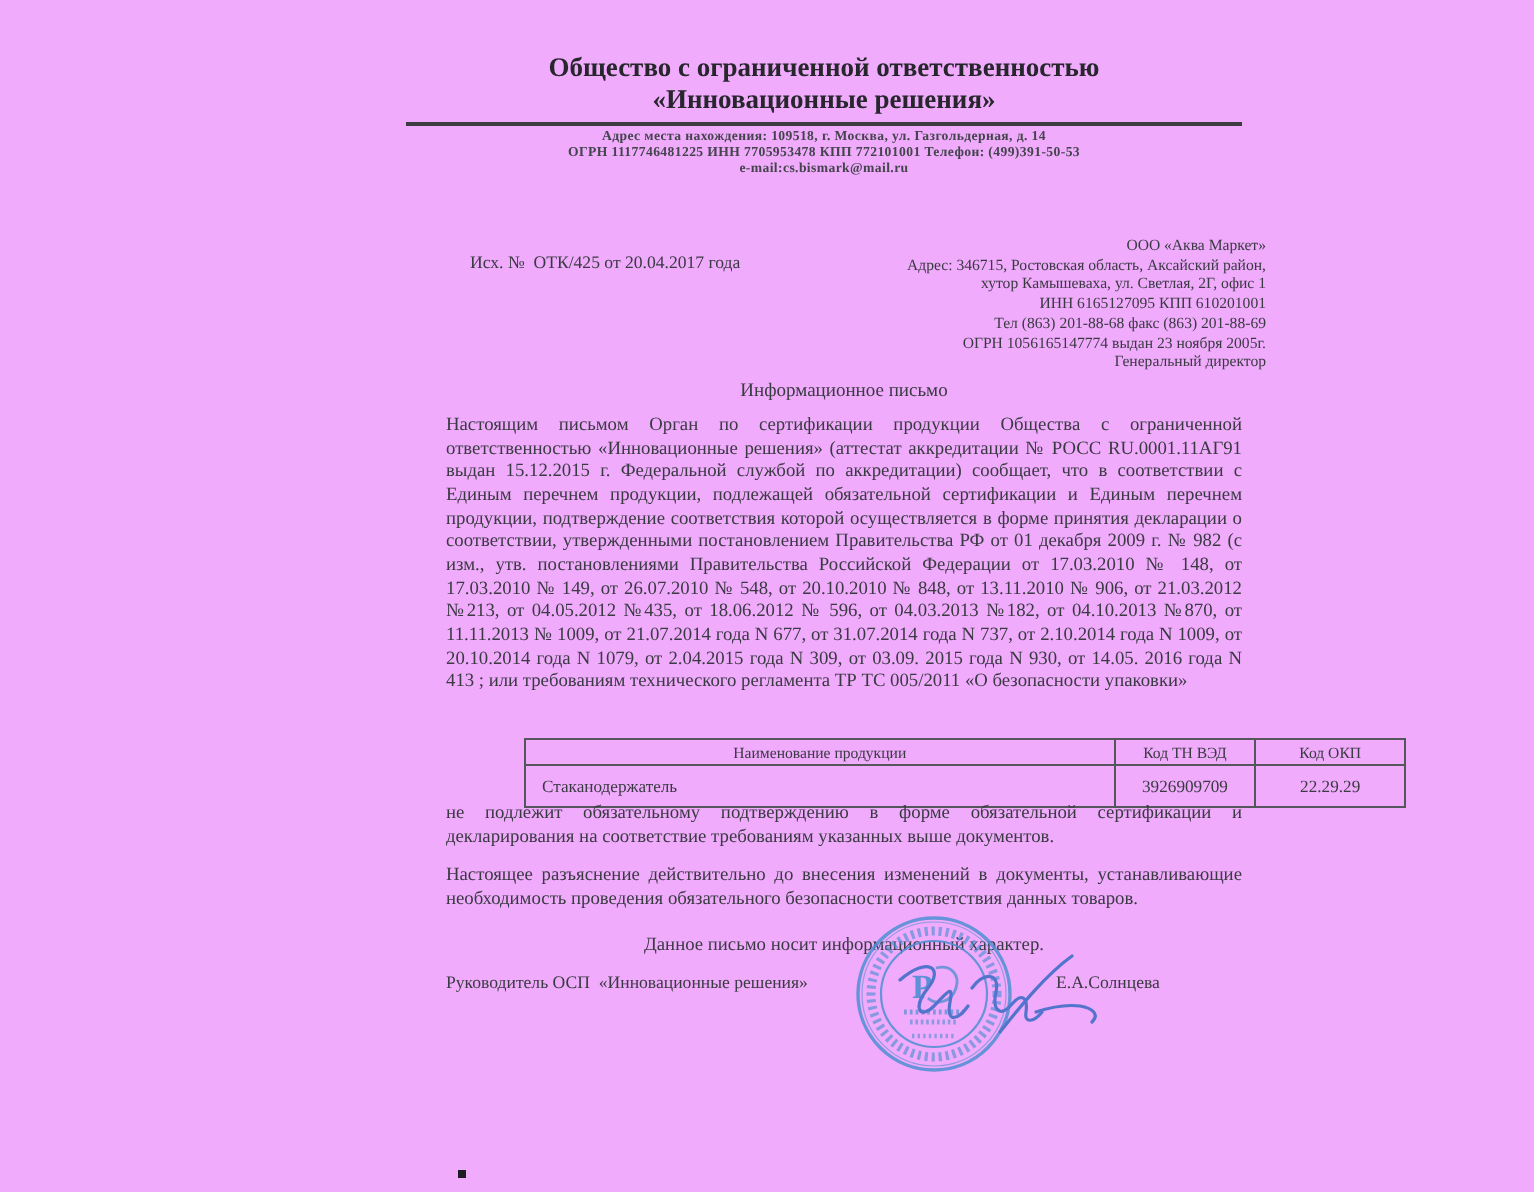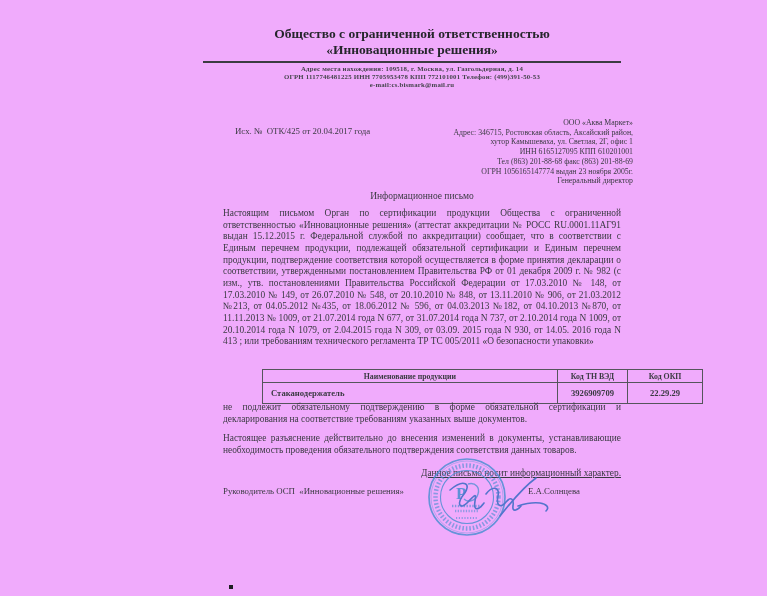--- a/index.html
+++ b/index.html
@@ -44,29 +44,29 @@
   }
 
   .para {
     position: absolute; left: 223px; width: 398px;
     font-size: 9.4px; line-height: 11.65px; color: #3a3a42;
     text-align: justify;
   }
   .para1 { top: 208px; }
   .para2 { top: 402px; }
   .para3 { top: 433px; }
-  .closing-note { top: 468px; text-align: right; text-decoration: underline; }
+  .closing-note { top: 468px; text-align: center; }
 
   table.codes {
     position: absolute; left: 262px; top: 369px; width: 441px;
     border-collapse: collapse; table-layout: fixed;
   }
   table.codes th, table.codes td {
     border: 0.9px solid #55555c; color: #3a3a42;
-    font-weight: bold; overflow: hidden; white-space: nowrap;
+    font-weight: normal; overflow: hidden; white-space: nowrap;
   }
   table.codes th { font-size: 7.8px; height: 13px; text-align: center; }
   table.codes td { font-size: 8.6px; height: 21px; text-align: center; }
   table.codes td.name-cell { text-align: left; padding-left: 8px; }
   .col-name { width: 67%; } .col-tnved { width: 16%; } .col-okp { width: 17%; }
 
   .sig-row { position: absolute; top: 486px; left: 0; width: 767px; font-size: 8.8px; color: #3a3a42; }
   .sig-title { position: absolute; left: 223px; top: 0; white-space: pre; text-align: center; }
   .sig-name { position: absolute; left: 528px; top: 0; }
 
@@ -127,21 +127,21 @@
     <tbody>
       <tr>
         <td class="name-cell">Стаканодержатель</td>
         <td>3926909709</td>
         <td>22.29.29</td>
       </tr>
     </tbody>
   </table>
 
   <div class="para para2">не подлежит обязательному подтверждению в форме обязательной сертификации и декларирования на соответствие требованиям указанных выше документов.</div>
-  <div class="para para3">Настоящее разъяснение действительно до внесения изменений в документы, устанавливающие необходимость проведения обязательного подтверждения соответствия данных товаров.</div>
+  <div class="para para3">Настоящее разъяснение действительно до внесения изменений в документы, устанавливающие необходимость проведения обязательного безопасности соответствия данных товаров.</div>
   <div class="para closing-note">Данное письмо носит информационный характер.</div>
 
   <div class="sig-row">
     <span class="sig-title">Руководитель ОСП  «Инновационные решения»</span>
     <span class="sig-name">Е.А.Солнцева</span>
   </div>
 
   <div class="stamp-area">
     <svg width="185" height="122" viewBox="0 0 185 122">
       <g stroke="#4e8fd3" fill="none" opacity="0.85">

